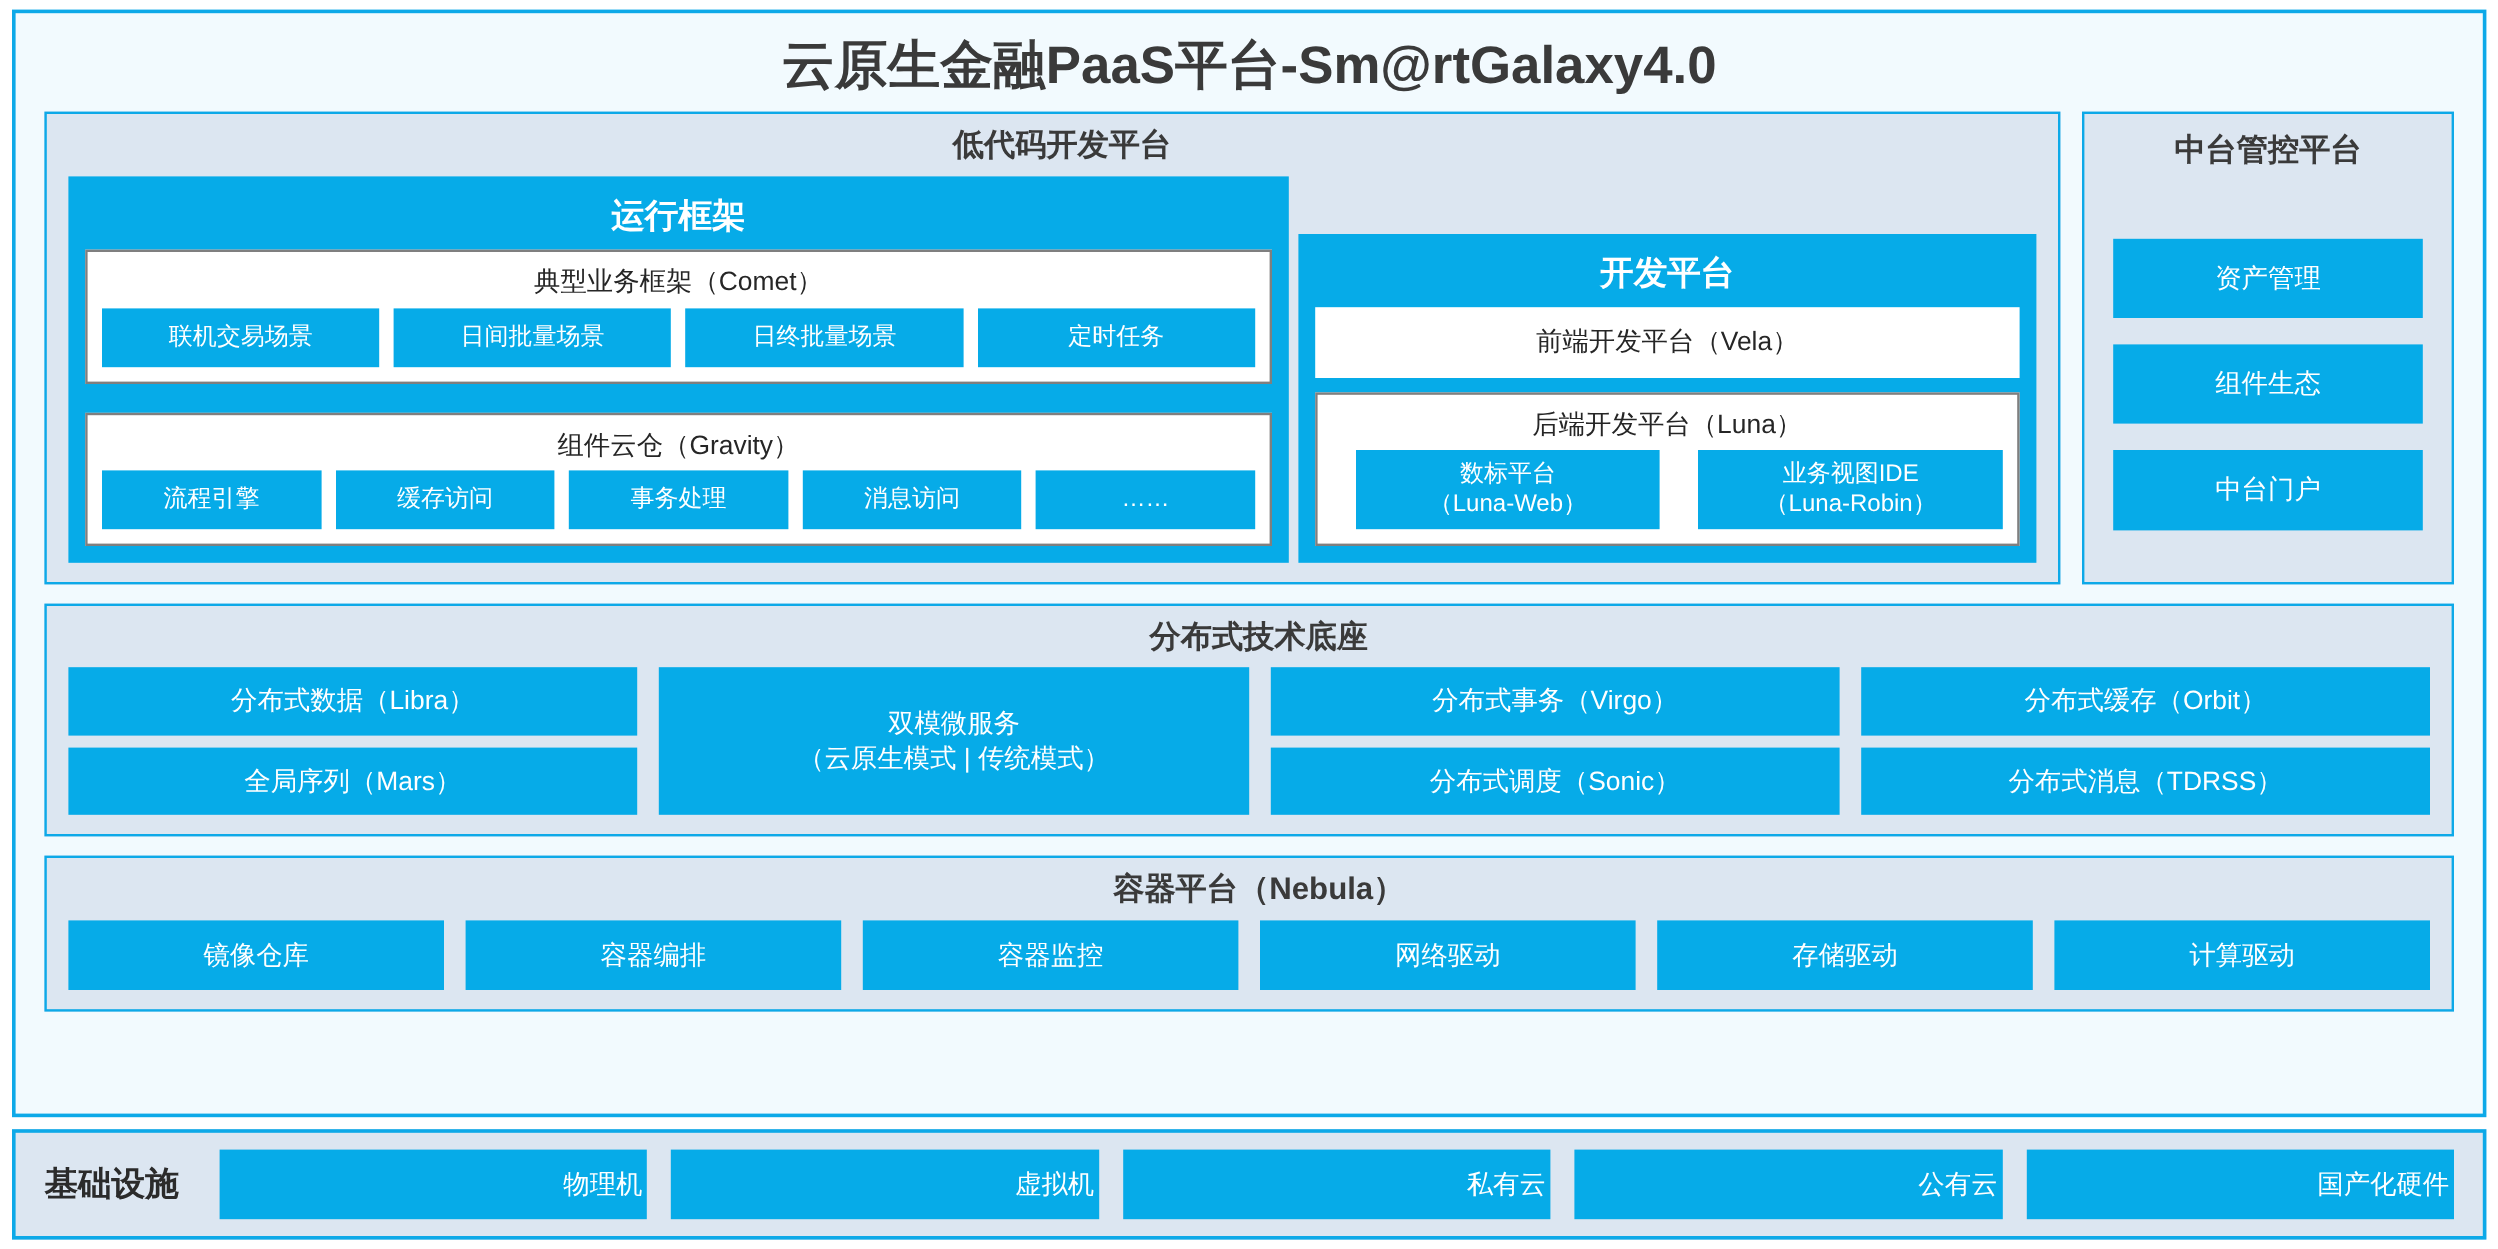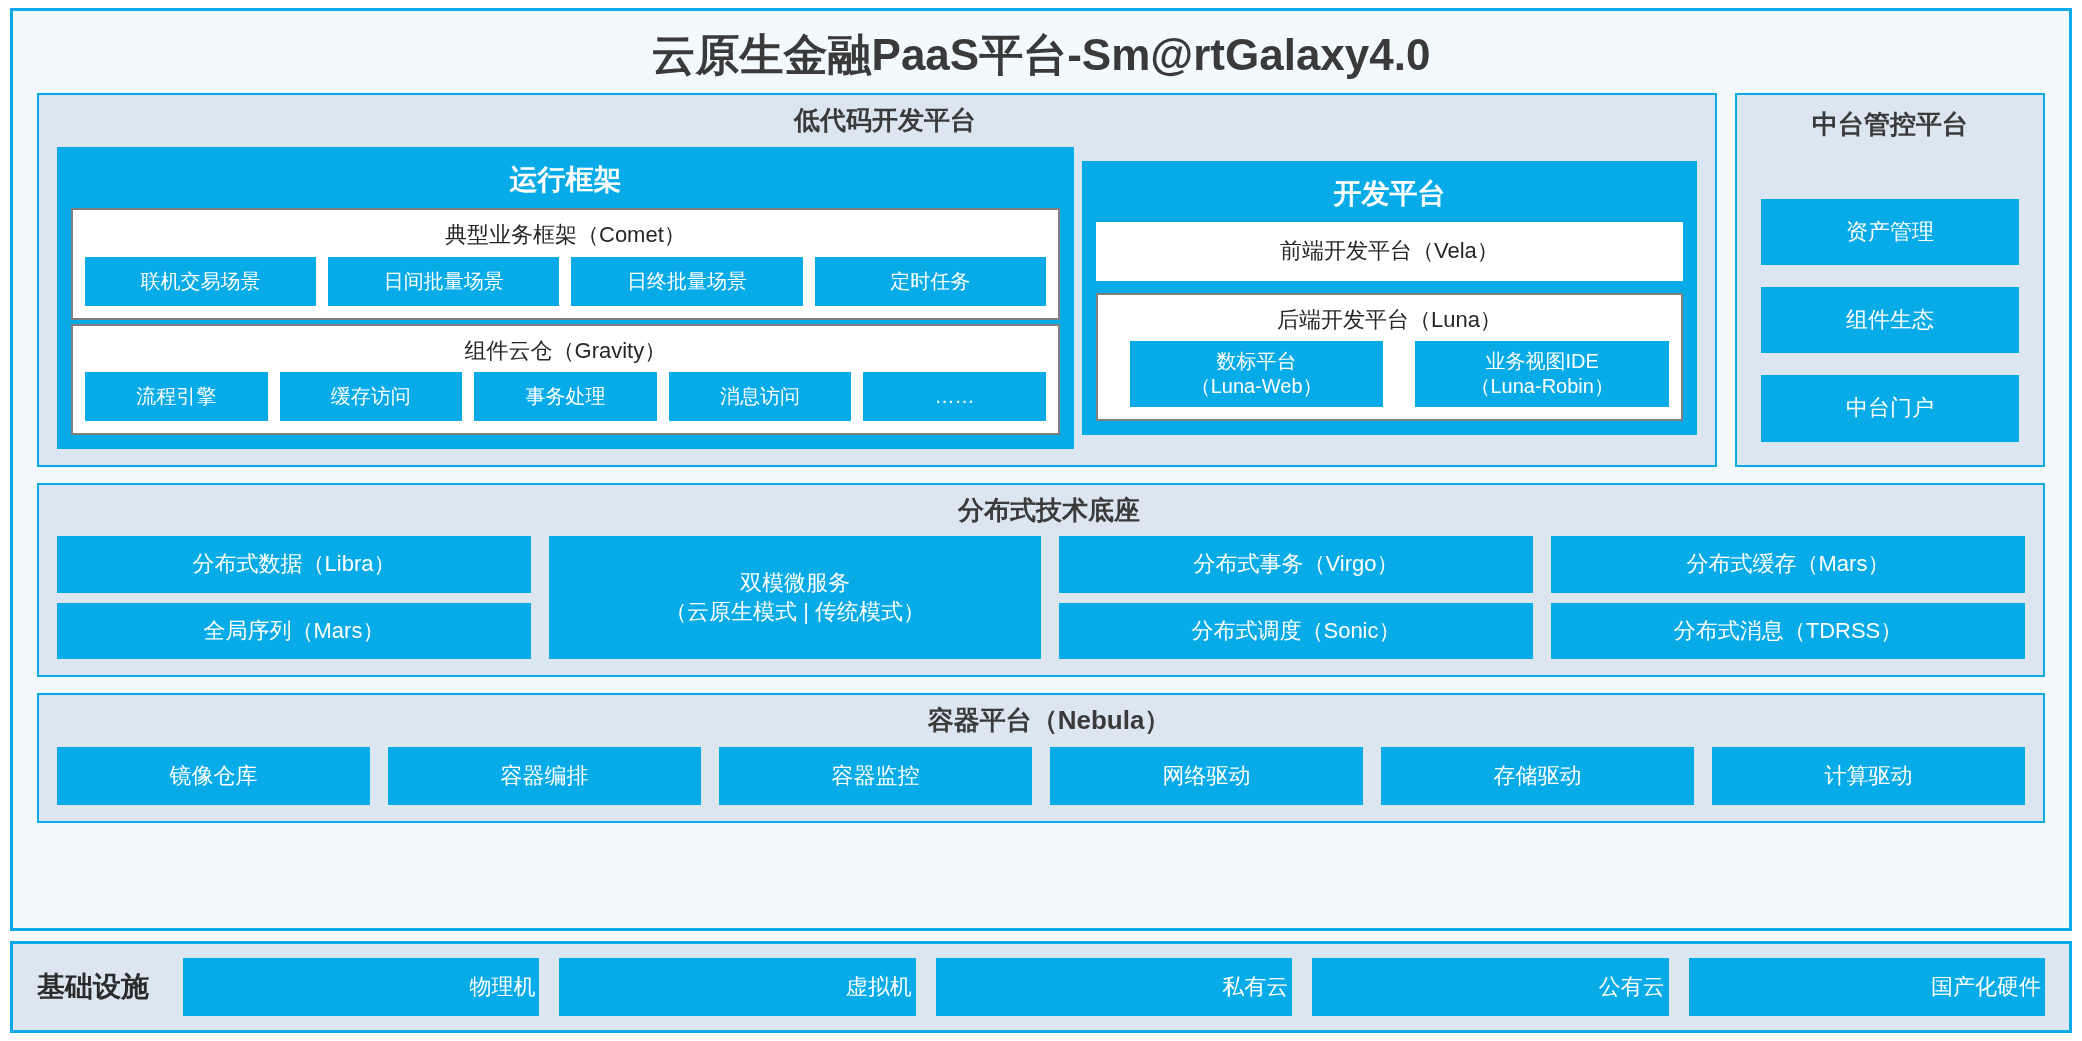--- a/index.html
+++ b/index.html
@@ -64,21 +64,21 @@
   .lowcode {
     flex: 1 1 auto;
     display: flex;
     flex-direction: column;
     padding-bottom: 16px;
   }
   .lowcode-body {
     display: flex;
     gap: 8px;
     padding: 0 18px;
-    align-items: center;
+    align-items: flex-end;
   }
 
   
   .blue-card {
     background: #06ABE8;
     padding: 10px 14px 14px 14px;
     display: flex;
     flex-direction: column;
   }
   .blue-card.runtime { flex: 0 0 62%; }
@@ -91,21 +91,21 @@
     font-weight: bold;
     padding: 6px 0 12px 0;
     line-height: 1.2;
   }
 
   
   .white-box {
     background: #ffffff;
     border: 2px solid #7F7F7F;
     padding: 8px 12px 12px 12px;
-    margin-bottom: 4px;
+    margin-bottom: 24px;
   }
   .white-box:last-child { margin-bottom: 0; }
   .white-box-title {
     text-align: center;
     font-size: 22px;
     color: #262626;
     padding: 4px 0 8px 0;
     line-height: 1.2;
   }
 
@@ -323,21 +323,21 @@
             </div>
           </div>
         </div>
 
         <div class="dist-col grid">
           <div class="dist-tile">分布式事务（Virgo）</div>
           <div class="dist-tile">分布式调度（Sonic）</div>
         </div>
 
         <div class="dist-col grid">
-          <div class="dist-tile">分布式缓存（Mars）</div>
+          <div class="dist-tile">分布式缓存（Orbit）</div>
           <div class="dist-tile">分布式消息（TDRSS）</div>
         </div>
 
       </div>
     </div>
 
     <div class="panel container-plat">
       <div class="panel-title">容器平台（Nebula）</div>
       <div class="cp-body">
         <div class="cp-tile">镜像仓库</div>

